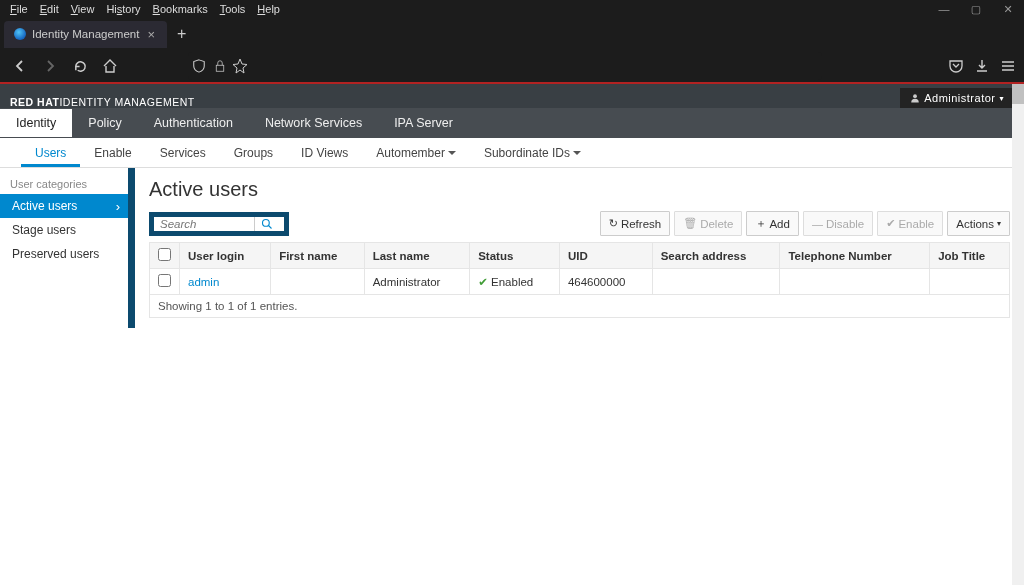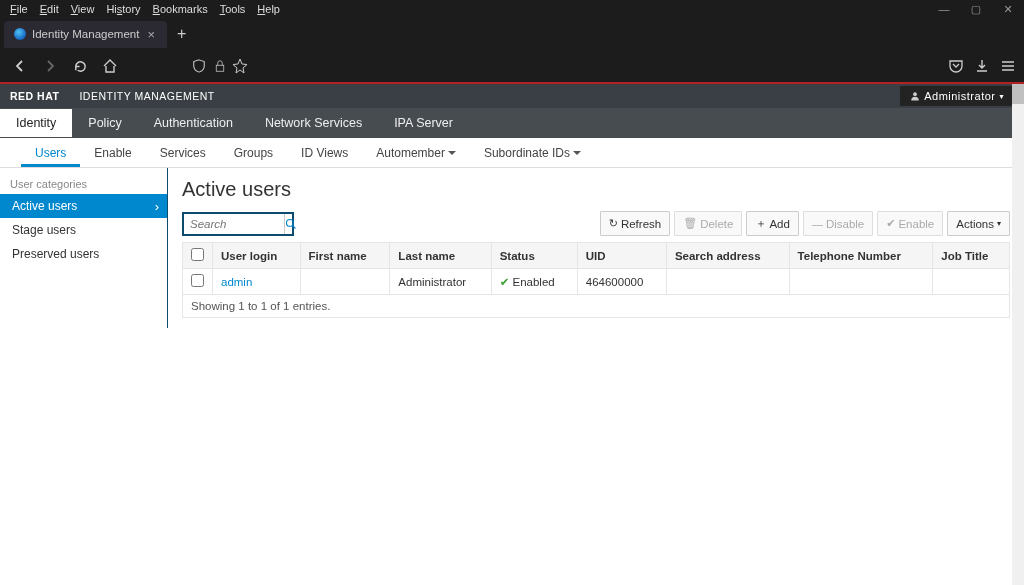--- a/index.html
+++ b/index.html
@@ -26,45 +26,45 @@
 .url-bar { flex: 1; display: flex; align-items: center; background: #1c1c1c; border-radius: 4px; height: 28px; padding: 0 4px; gap: 6px; margin: 0 120px 0 60px; }
 .url-bar .icons { display: flex; gap: 8px; align-items: center; color:#ccc; }
 .url-bar .text { color: #bbb; font-size: 12.5px; flex: 1; white-space: nowrap; overflow: hidden; }
 .url-bar .text .dim { color: #777; }
 .nav-right { display: flex; gap: 10px; align-items: center; color:#ccc; }
 
 
 .app { background: #fff; height: calc(585px - 18px - 32px - 34px); overflow: auto; position: relative; }
 .app-scroll { position: absolute; right: 0; top: 0; width: 12px; height: 100%; background: #f0f0f0; }
 .app-scroll-thumb { width: 100%; height: 20px; background: #c0c0c0; }
-.brandbar { background: #393F44; color: #fff; height: 24px; display: flex; align-items: center; padding: 0 10px; font-size: 10.5px; letter-spacing: .5px; gap: 20px; }
+.brandbar { background: #393F44; color: #fff; height: 24px; display: flex; align-items: flex-end; padding: 0 10px; font-size: 10.5px; letter-spacing: .5px; }
 .brandbar .bold { font-weight: 700; }
 .brandbar .userbox { margin-left: auto; background: #232323; padding: 4px 10px; font-size: 11px; display:flex; align-items:center; gap:4px; }
 
 .primnav { background: #474c51; display: flex; height: 30px; align-items: center; }
 .primnav .tab { color: #eee; font-size: 12.5px; padding: 7px 16px; cursor: pointer; }
 .primnav .tab.active { background: #fff; color: #222; }
 
 .secnav { background: #fff; border-bottom: 1px solid #ddd; display: flex; height: 30px; padding-left: 21px; gap: 0; }
 .secnav .tab { color: #444; font-size: 12px; padding: 7px 14px; cursor: pointer; display:flex; align-items:center; gap:3px;}
 .secnav .tab.active { color: #0088ce; border-bottom: 3px solid #0088ce; padding-bottom: 4px; }
 .caret-down { display:inline-block; border: 4px solid transparent; border-top-color: #555; margin-top: 4px; }
 
 .content-row { display: flex; }
-.sidebar { width: 168px; border-right: 1px solid #0c4a6e; padding-top: 6px; font-size: 12px; }
+.sidebar { width: 135px; border-right: 7px solid #0c4a6e; padding-top: 6px; font-size: 12px; }
 .sidebar .cat { color: #888; padding: 4px 10px; font-size: 11px; }
 .sidebar .item { padding: 5px 12px; color: #333; cursor: pointer; position: relative; }
 .sidebar .item.active { background: #0088ce; color: #fff; }
 .sidebar .item.active::after { content: "›"; position: absolute; right: 8px; color:#fff; font-size: 13px; }
 
 .main { flex: 1; padding: 10px 14px; }
 .page-title { font-size: 20px; color: #333; font-weight: 400; margin-bottom: 10px; }
 
 .toolbar { display: flex; align-items: center; margin-bottom: 6px; }
-.searchbox { display: flex; align-items: center; border: 2px solid #0c4a6e; height: 24px; width: 112px; }
+.searchbox { display: flex; align-items: center; border: 5px solid #0c4a6e; height: 24px; width: 140px; }
 .searchbox input { border: none; outline: none; font-size: 11.5px; font-style: italic; color: #888; padding: 0 6px; width: 100px; }
 .searchbox .sbtn { width: 24px; height: 100%; border-left: 1px solid #ccc; display:flex; align-items:center; justify-content:center; color:#0088ce; font-size:12px;}
 .btns { margin-left: auto; display: flex; gap: 4px; }
 .btn { border: 1px solid #ccc; background: #f9f9f9; font-size: 11.5px; padding: 4px 8px; color: #333; cursor: pointer; display:flex; align-items:center; gap:3px; border-radius:1px;}
 .btn.dim { color: #aaa; border-color: #ddd; }
 .btn .sym { font-size: 11px; }
 
 
 table { width: 100%; border-collapse: collapse; font-size: 11.5px; border: 1px solid #e5e5e5; }
 th { background: #f5f5f5; text-align: left; font-weight: 600; color: #333; padding: 5px 8px; border: 1px solid #e5e5e5; }

